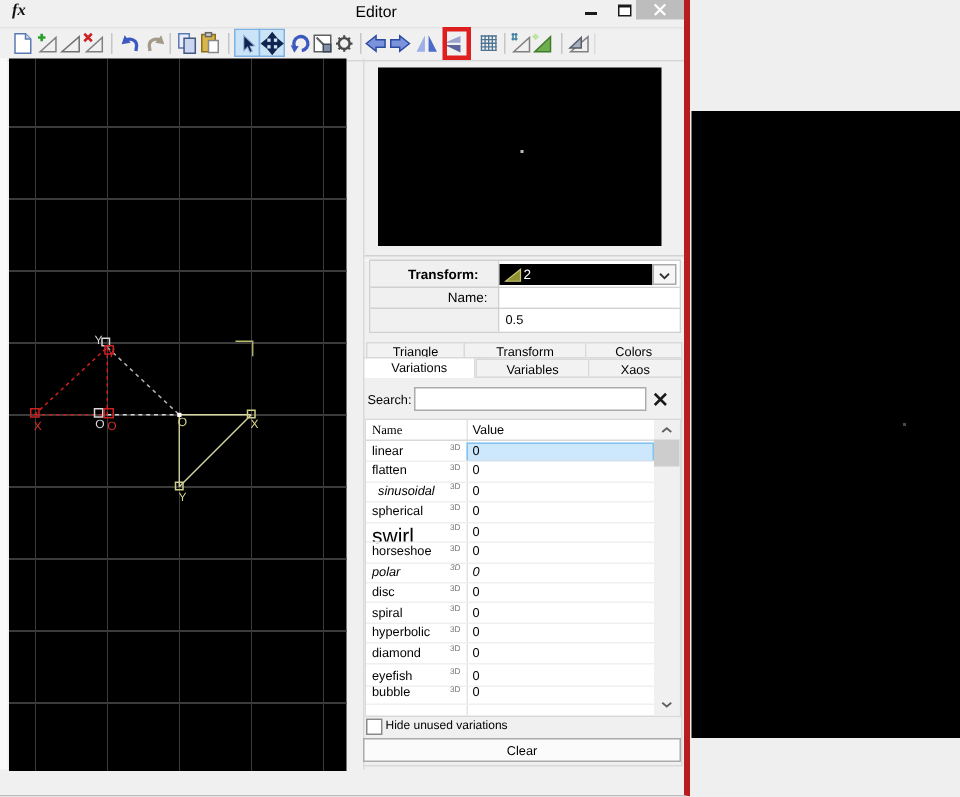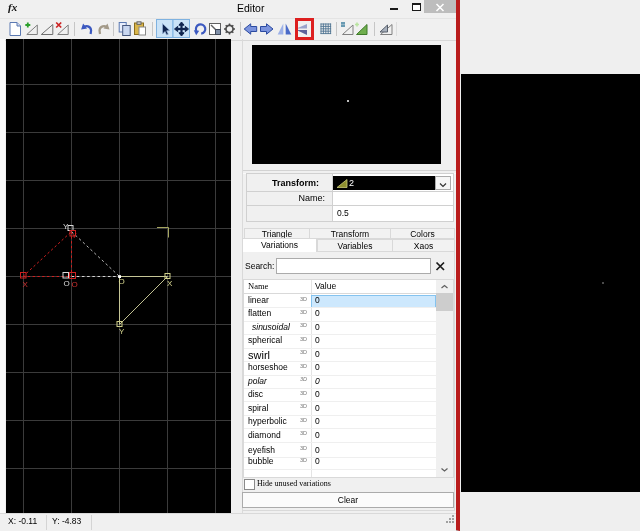--- a/index.html
+++ b/index.html
@@ -301,21 +301,21 @@
             <div class="abs" style="left:71px;top:0.5px;font-size:8.5px;color:#000;">0</div>
             <div class="abs" style="left:0;top:12.9px;width:192px;height:1px;background:#efefef;"></div>
           </div>
       <div class="abs" style="left:0;top:54.8px;width:192px;height:13.45px;">
             <div class="abs" style="left:4px;top:0.5px;font-size:8.5px;color:#000;">spherical</div>
             <div class="abs" style="left:56px;top:1px;font-size:5.5px;color:#777;">3D</div>
             <div class="abs" style="left:71px;top:0.5px;font-size:8.5px;color:#000;">0</div>
             <div class="abs" style="left:0;top:12.9px;width:192px;height:1px;background:#efefef;"></div>
           </div>
       <div class="abs" style="left:0;top:68.3px;width:192px;height:13.45px;">
-            <div class="abs" style="left:4px;top:0.5px;font-size:11px;color:#000;">swirl</div>
+            <div class="abs" style="left:4px;top:0.5px;font-size:14px;color:#000;">swirl</div>
             <div class="abs" style="left:56px;top:1px;font-size:5.5px;color:#777;">3D</div>
             <div class="abs" style="left:71px;top:0.5px;font-size:8.5px;color:#000;">0</div>
             <div class="abs" style="left:0;top:12.9px;width:192px;height:1px;background:#efefef;"></div>
           </div>
       <div class="abs" style="left:0;top:81.8px;width:192px;height:13.45px;">
             <div class="abs" style="left:4px;top:0.5px;font-size:8.5px;color:#000;">horseshoe</div>
             <div class="abs" style="left:56px;top:1px;font-size:5.5px;color:#777;">3D</div>
             <div class="abs" style="left:71px;top:0.5px;font-size:8.5px;color:#000;">0</div>
             <div class="abs" style="left:0;top:12.9px;width:192px;height:1px;background:#efefef;"></div>
           </div>
@@ -358,35 +358,19 @@
       <div class="abs" style="left:0;top:175.9px;width:192px;height:13.45px;">
             <div class="abs" style="left:4px;top:0.5px;font-size:8.5px;color:#000;">bubble</div>
             <div class="abs" style="left:56px;top:1px;font-size:5.5px;color:#777;">3D</div>
             <div class="abs" style="left:71px;top:0.5px;font-size:8.5px;color:#000;">0</div>
             <div class="abs" style="left:0;top:12.9px;width:192px;height:1px;background:#efefef;"></div>
           </div>
       </div>
     </div>
 
     <div class="abs" style="left:244px;top:479px;width:9px;height:9px;background:#fff;border:1px solid #8a8a8a;"></div>
-    <div class="abs" style="left:257px;top:478.5px;font-size:8px;color:#000;font-family:Liberation Serif, serif;">Hide unused variations</div>
+    <div class="abs" style="left:257px;top:478.5px;font-size:8px;color:#000;">Hide unused variations</div>
 
     <div class="abs" style="left:242px;top:492px;width:212px;height:16px;background:#fbfbfb;border:1px solid #ababab;box-sizing:border-box;text-align:center;font-size:8.5px;line-height:15px;">Clear</div>
 
-    <div class="abs" style="left:0;top:513px;width:456px;height:17px;background:#f0f0f0;border-top:1px solid #d9d9d9;">
-      <div class="abs t11" style="left:8px;top:2px;">X: -0.11</div>
-      <div class="abs t11" style="left:52px;top:2px;">Y: -4.83</div>
-      <div class="abs" style="left:46px;top:1px;width:1px;height:15px;background:#d4d4d4;"></div>
-      <div class="abs" style="left:91px;top:1px;width:1px;height:15px;background:#d4d4d4;"></div>
-      <svg class="abs" style="left:444px;top:0px;" width="12" height="10">
-        <g fill="#a0a0a0">
-          <rect x="8" y="1" width="2" height="2"></rect>
-            <rect x="8" y="4" width="2" height="2"></rect>
-            <rect x="8" y="7" width="2" height="2"></rect>
-          <rect x="5" y="4" width="2" height="2"></rect>
-            <rect x="5" y="7" width="2" height="2"></rect>
-          <rect x="2" y="7" width="2" height="2"></rect>
-        </g>
-      </svg>
-    </div>
   </div>
 
 </div>
 
 </body></html>

